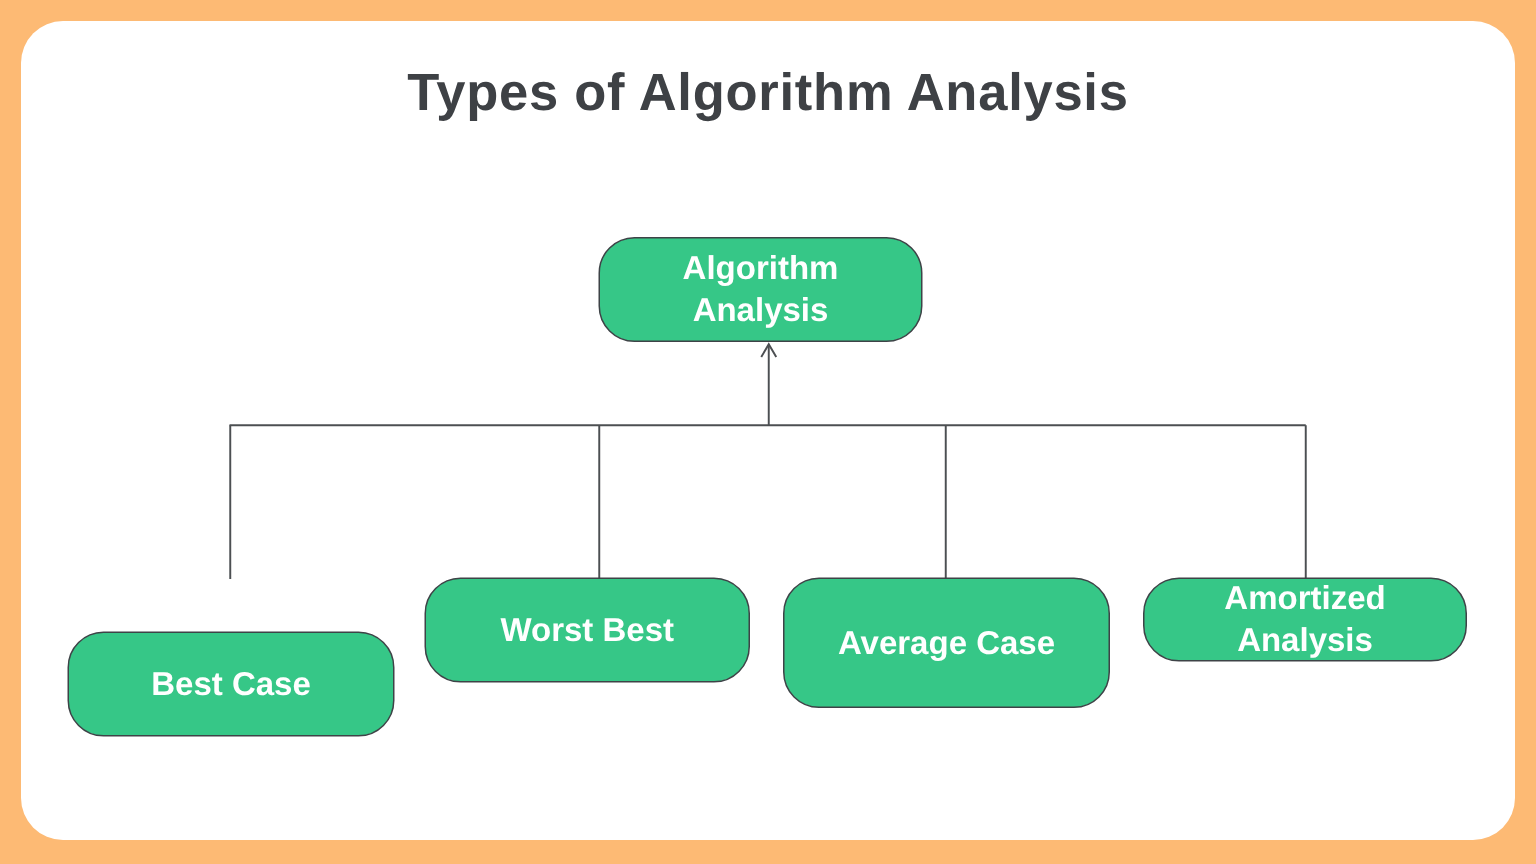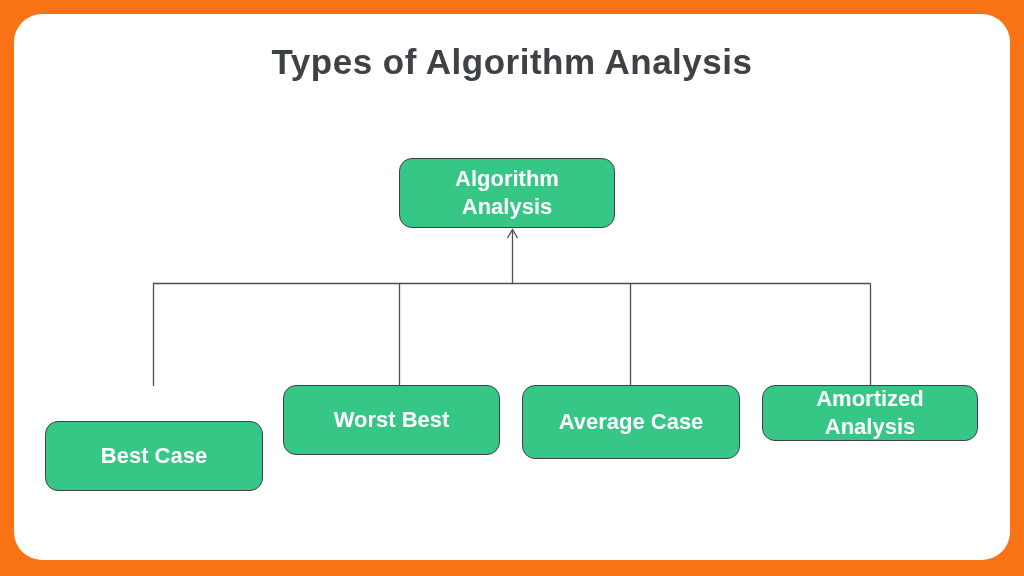--- a/index.html
+++ b/index.html
@@ -7,21 +7,21 @@
     padding: 0;
     width: 1024px;
     height: 576px;
     overflow: hidden;
     font-family: "Liberation Sans", sans-serif;
   }
   .frame {
     position: relative;
     width: 1024px;
     height: 576px;
-    background: #f97316;
+    background: #fdba74;
   }
   .card {
     position: absolute;
     left: 14px;
     top: 14px;
     width: 996px;
     height: 546px;
     background: #ffffff;
     border-radius: 28px;
   }
@@ -42,35 +42,35 @@
     top: 0;
     width: 1024px;
     height: 576px;
     pointer-events: none;
   }
   .node {
     position: absolute;
     box-sizing: border-box;
     background: #36c787;
     border: 1.4px solid #3e4347;
-    border-radius: 13px;
+    border-radius: 24px;
     color: #ffffff;
     font-size: 22px;
     font-weight: bold;
     line-height: 1.27;
     display: flex;
     align-items: center;
     justify-content: center;
     text-align: center;
     padding: 4px 10px;
   }
   .node-root      { left: 399px; top: 158px; width: 216px; height: 70px; }
   .node-best      { left: 45px;  top: 385px; width: 218px; height: 70px; margin-top: 36px; }
   .node-worst     { left: 283px; top: 385px; width: 217px; height: 70px; }
-  .node-average   { left: 522px; top: 385px; width: 218px; height: 74px; }
+  .node-average   { left: 522px; top: 385px; width: 218px; height: 87px; }
   .node-amortized { left: 762px; top: 385px; width: 216px; height: 56px; }
 </style>
 </head>
 <body>
 
 <div class="frame">
   <div class="card"></div>
 
   <div class="title">Types of Algorithm Analysis</div>
 

